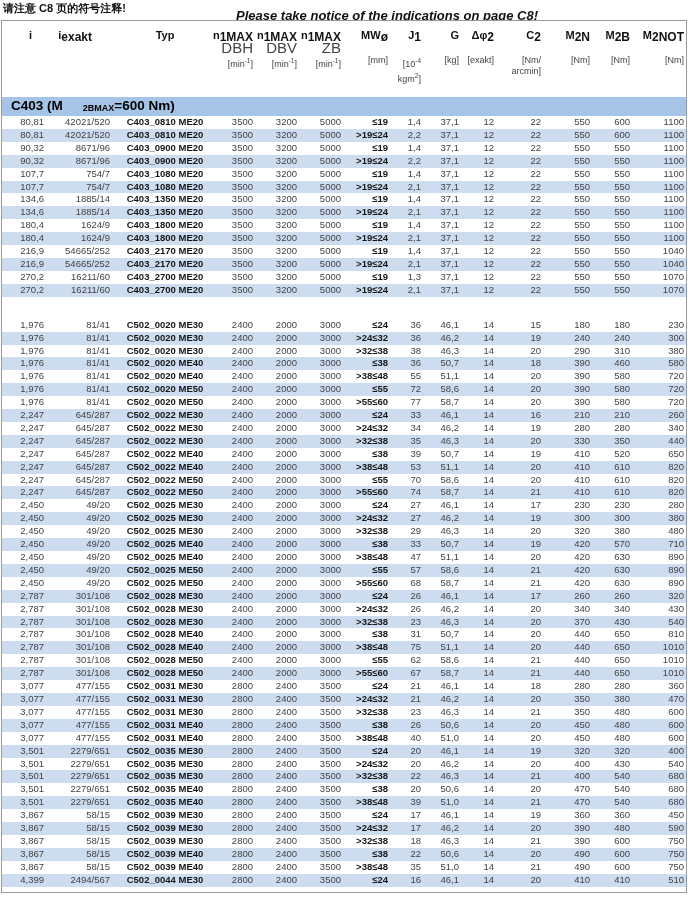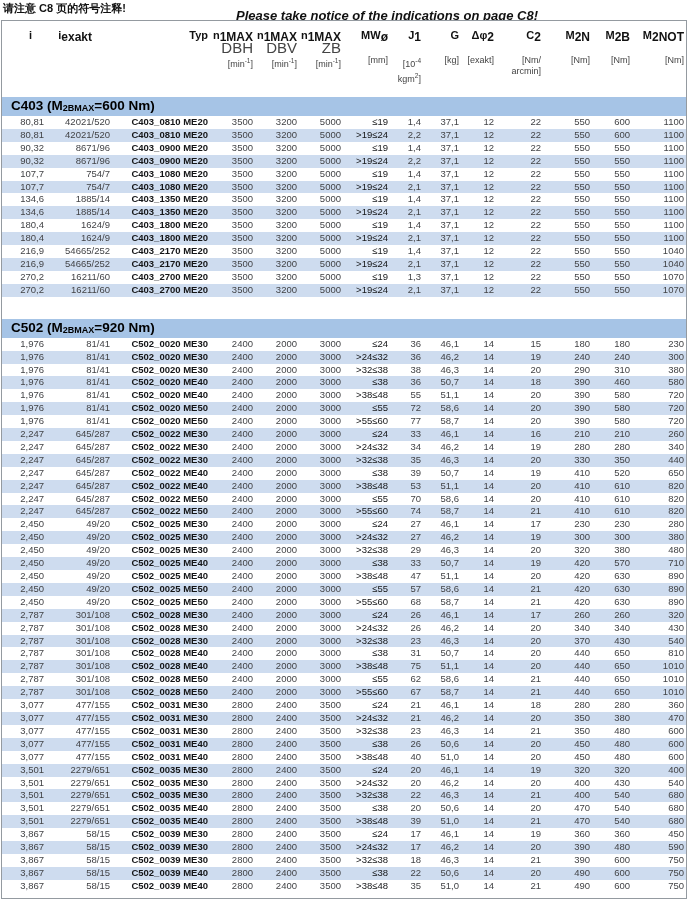--- a/index.html
+++ b/index.html
@@ -3,36 +3,36 @@
 <meta charset="utf-8">
 <style>
   html,body{margin:0;padding:0;}
   body{width:688px;height:911px;position:relative;background:#fff;
        font-family:"Liberation Sans",sans-serif;overflow:hidden;}
   .top-note-cn{position:absolute;top:1px;left:3px;font-size:11px;font-weight:bold;color:#111;}
   .top-note-en{position:absolute;top:8px;left:236px;font-size:13px;font-weight:bold;font-style:italic;color:#111;}
   .wrap{position:absolute;top:20px;left:1px;width:684px;border:1px solid #949aa0;background:#fff;}
   table{width:100%;border-collapse:collapse;table-layout:fixed;}
   td,th{text-align:right;padding:0 2px 0 0;white-space:nowrap;overflow:visible;}
-  td:nth-child(3),th:nth-child(3){text-align:right;padding-left:10px;margin-top:36px;}
+  td:nth-child(3),th:nth-child(3){text-align:center;padding-left:10px;margin-top:36px;}
   thead th{vertical-align:top;padding-top:8px;height:68px;font-weight:bold;font-size:11px;color:#121212;}
   .h-main{font-weight:bold;font-size:11px;line-height:13px;}
   .h-main .t-sub{font-size:12px;position:relative;top:2px;letter-spacing:0;}
   .h-line2{font-weight:normal;font-size:15px;color:#444;line-height:12px;height:12px;}
   .h-unit{font-weight:normal;font-size:9px;color:#444;line-height:11px;margin-top:1px;}
   .h-unit sup{font-size:6.5px;}
   th:nth-child(1) .h-main{padding-right:12px;}
   th:nth-child(2) .h-main{padding-right:18px;}
   tbody td{font-size:9.5px;height:12.9px;line-height:12.9px;color:#424346;}
   tr.alt td{background:var(--zebra,#cedcef);}
   td.typ{font-weight:bold;color:#141517;}
-  td.mw{font-weight:normal;color:#141517;margin-top:15px;}
+  td.mw{font-weight:bold;color:#141517;margin-top:15px;}
   tr.band td{background:var(--section_band,#a6c4e6);height:17px;line-height:17px;
              font-size:13.5px;font-weight:bold;color:#000;text-align:left;padding-left:9px;}
-  tr.band .band-sub{font-size:9px;position:relative;top:1px;}
+  tr.band .band-sub{font-size:9px;position:relative;top:1px;padding-left:20px;}
   tr.spacer td{height:22px;background:#fff;}
   tr.footpad td{height:5px;background:#fff;}
 </style>
 </head>
 <body>
 
 <div class="top-note-cn">请注意 C8 页的符号注释!</div>
 <div class="top-note-en">Please take notice of the indications on page C8!</div>
 
 <div class="wrap">
@@ -351,23 +351,20 @@
           <td>37,1</td>
           <td>12</td>
           <td>22</td>
           <td>550</td>
           <td>550</td>
           <td>1070</td>
         </tr>
         <tr class="spacer">
           <td colspan="14"></td>
         </tr>
-        <tr class="band">
-          <td colspan="14">C502 (M<span class="band-sub">2BMAX</span>=920 Nm)</td>
-        </tr>
         <tr>
           <td>1,976</td>
           <td>81/41</td>
           <td class="typ">C502_0020 ME30</td>
           <td>2400</td>
           <td>2000</td>
           <td>3000</td>
           <td class="mw">≤24</td>
           <td>36</td>
           <td>46,1</td>
@@ -1041,19 +1038,35 @@
           <td>2400</td>
           <td>3500</td>
           <td class="mw">&gt;38≤48</td>
           <td>35</td>
           <td>51,0</td>
           <td>14</td>
           <td>21</td>
           <td>490</td>
           <td>600</td>
           <td>750</td>
+        </tr>
+        <tr class="alt">
+          <td>4,399</td>
+          <td>2494/567</td>
+          <td class="typ">C502_0044 ME30</td>
+          <td>2800</td>
+          <td>2400</td>
+          <td>3500</td>
+          <td class="mw">≤24</td>
+          <td>16</td>
+          <td>46,1</td>
+          <td>14</td>
+          <td>20</td>
+          <td>410</td>
+          <td>410</td>
+          <td>510</td>
         </tr>
         <tr class="footpad">
           <td colspan="14"></td>
         </tr>
       </tbody>
   </table>
 </div>
 
 </body></html>

